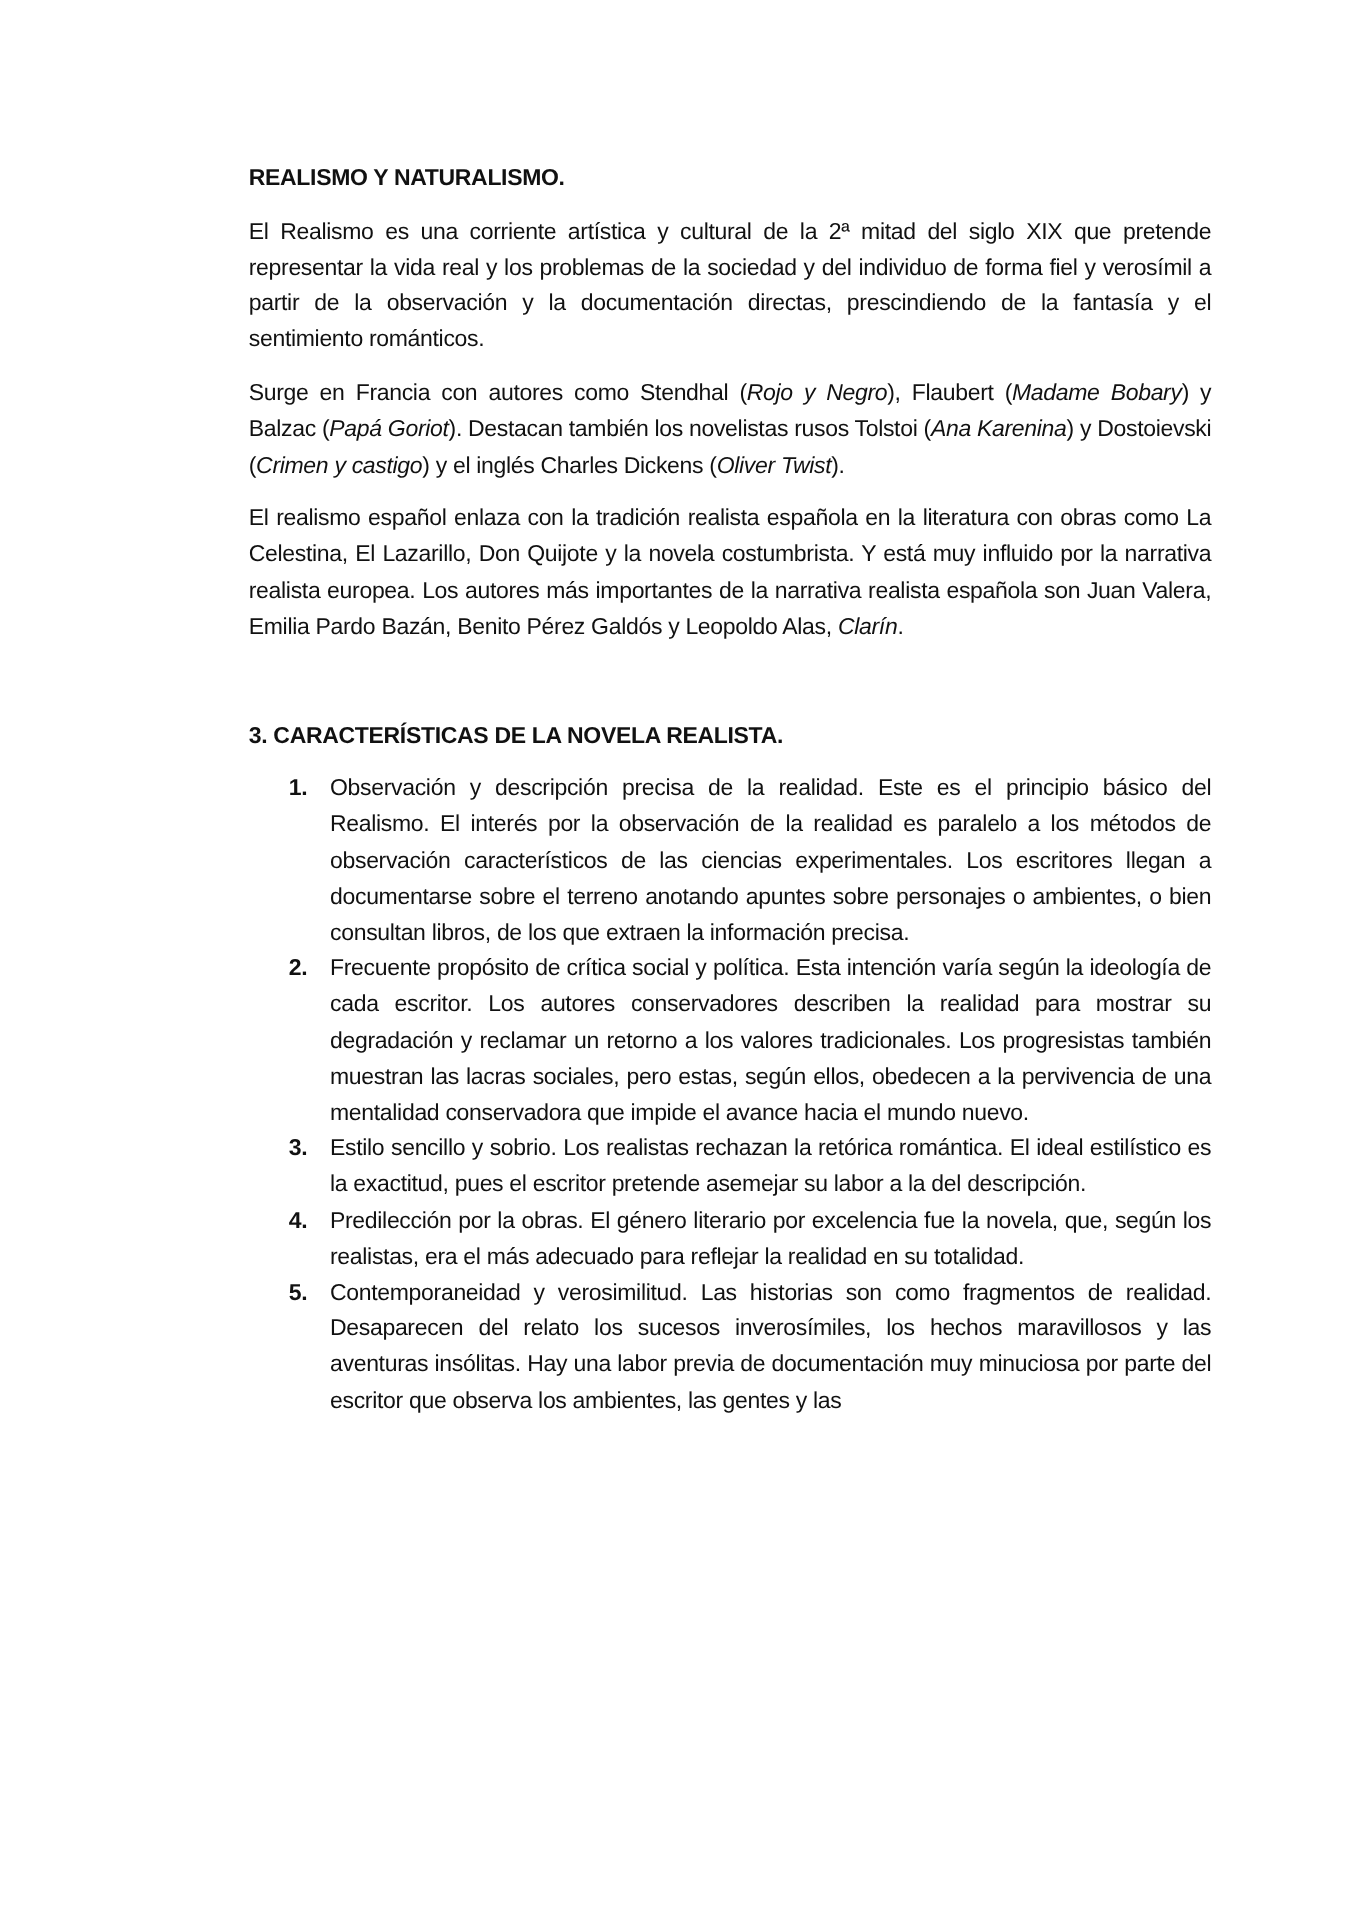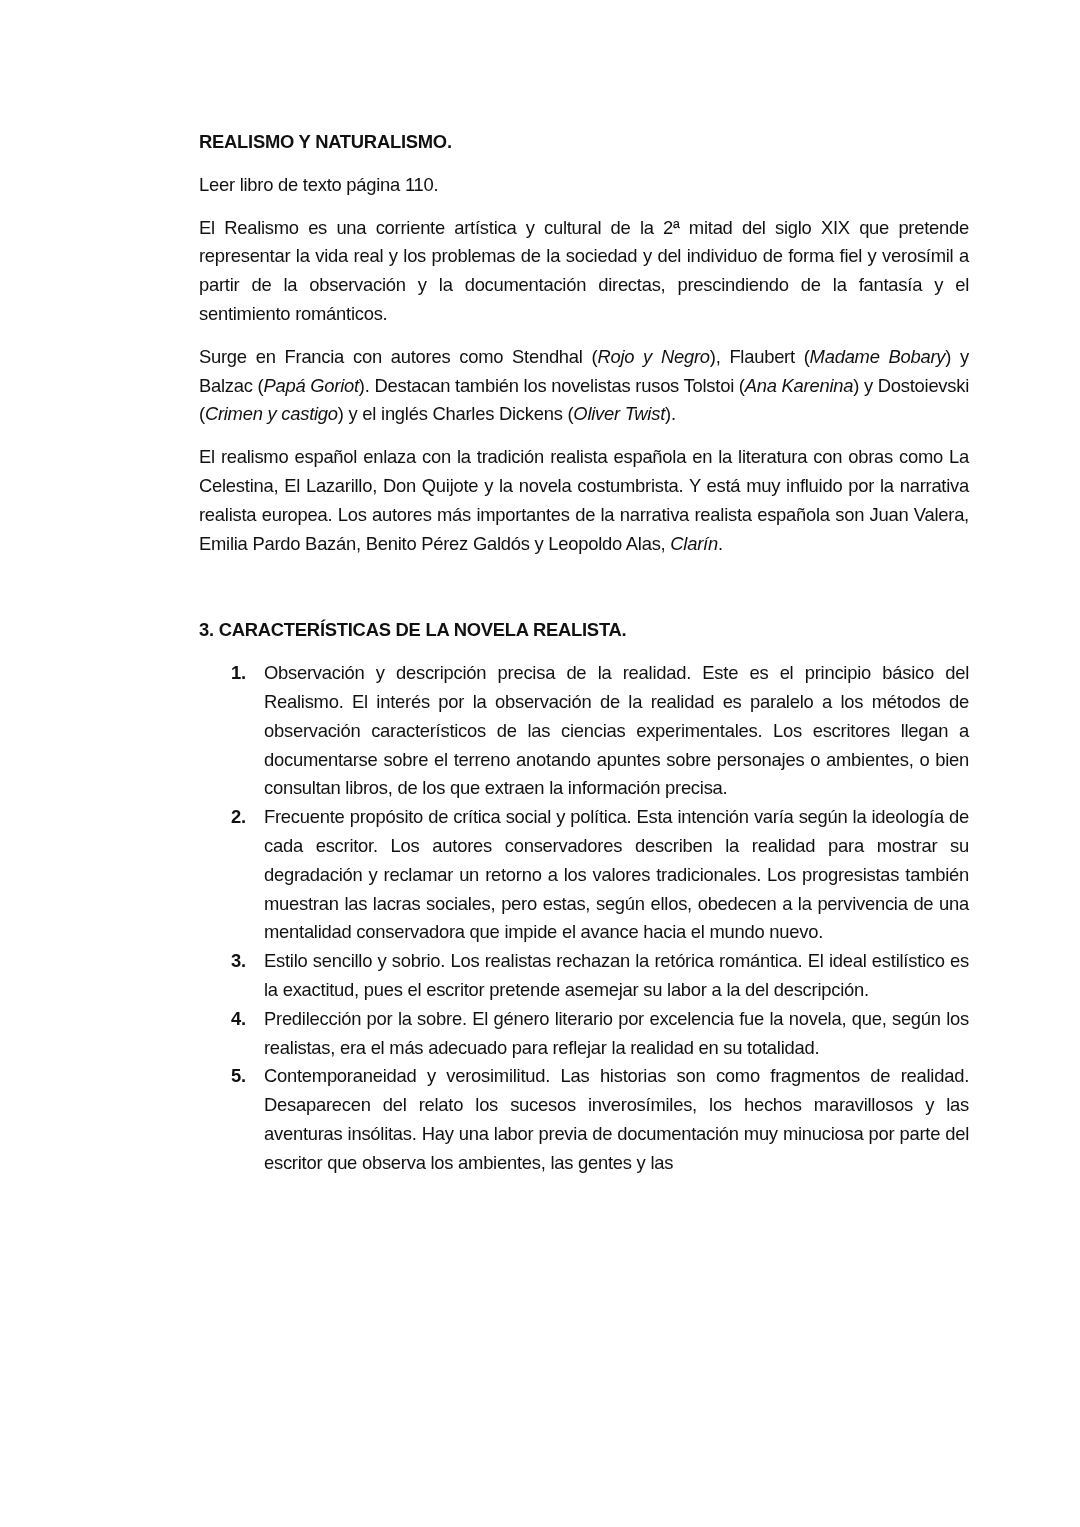--- a/index.html
+++ b/index.html
@@ -53,21 +53,20 @@
     font-weight: bold;
   }
 </style>
 </head>
 <body>
 
 <div class="page">
 
   <div class="h">REALISMO Y NATURALISMO.</div>
 
-  <div class="p">Leer libro de texto página 110.</div>
 
   <div class="p">El Realismo es una corriente artística y cultural de la 2ª mitad del siglo XIX que pretende representar la vida real y los problemas de la sociedad y del individuo de forma fiel y verosímil a partir de la observación y la documentación directas, prescindiendo de la fantasía y el sentimiento románticos.</div>
 
   <div class="p"><span>Surge en Francia con autores como </span><span class="b">Stendhal</span><span> (</span><span class="i">Rojo y Negro</span><span>), </span><span class="b">Flaubert</span><span> (</span><span class="i">Madame Bobary</span><span>) y </span><span class="b">Balzac</span><span> (</span><span class="i">Papá Goriot</span><span>). Destacan también los novelistas rusos </span><span class="b">Tolstoi</span><span> (</span><span class="i">Ana Karenina</span><span>) y </span><span class="b">Dostoievski</span><span> (</span><span class="i">Crimen y castigo</span><span>) y el inglés </span><span class="b">Charles Dickens</span><span> (</span><span class="i">Oliver Twist</span><span>).</span></div>
 
   <div class="p"><span>El realismo español enlaza con la tradición realista española en la literatura con obras como La Celestina, El Lazarillo, Don Quijote y la novela costumbrista. Y está muy influido por la narrativa realista europea. Los autores más importantes de la narrativa realista española son </span><span class="b">Juan Valera, Emilia Pardo Bazán, Benito Pérez Galdós y Leopoldo Alas, </span><span class="b i">Clarín</span><span class="b">.</span></div>
 
   <div class="spacer"></div>
 
   <div class="h">3. CARACTERÍSTICAS DE LA NOVELA REALISTA.</div>
@@ -76,20 +75,20 @@
     <li>
       <span class="num">1.</span><span class="b">Observación y descripción precisa de la realidad</span><span>. Este es el principio básico del Realismo. El interés por la observación de la realidad es paralelo a los métodos de observación característicos de las ciencias experimentales. Los escritores llegan a documentarse sobre el terreno anotando apuntes sobre personajes o ambientes, o bien consultan libros, de los que extraen la información precisa.</span>
     </li>
     <li>
       <span class="num">2.</span><span class="b">Frecuente propósito de crítica social y política.</span><span> Esta intención varía según la ideología de cada escritor. Los </span><span class="b">autores conservadores</span><span> describen la realidad para mostrar su degradación y reclamar un retorno a los valores tradicionales. Los </span><span class="b">progresistas</span><span> también muestran las lacras sociales, pero estas, según ellos, obedecen a la pervivencia de una mentalidad conservadora que impide el avance hacia el mundo nuevo.</span>
     </li>
     <li>
       <span class="num">3.</span><span class="b">Estilo sencillo y sobrio.</span><span> Los realistas rechazan la retórica romántica. El ideal estilístico es la exactitud, pues el escritor pretende asemejar su labor a la del descripción.</span>
     </li>
     <li>
-      <span class="num">4.</span><span class="b">Predilección por la sobre.</span><span> El género literario por excelencia fue la novela, que, según los realistas, era el más adecuado para reflejar la realidad en su totalidad.</span>
+      <span class="num">4.</span><span class="b">Predilección por la obras.</span><span> El género literario por excelencia fue la novela, que, según los realistas, era el más adecuado para reflejar la realidad en su totalidad.</span>
     </li>
     <li>
       <span class="num">5.</span><span class="b">Contemporaneidad y verosimilitud</span><span>. Las historias son como fragmentos de realidad. Desaparecen del relato los sucesos inverosímiles, los hechos maravillosos y las aventuras insólitas. Hay una labor previa de documentación muy minuciosa por parte del escritor que observa los ambientes, las gentes y las</span>
     </li>
   </ol>
 
 </div>
 
 </body></html>

